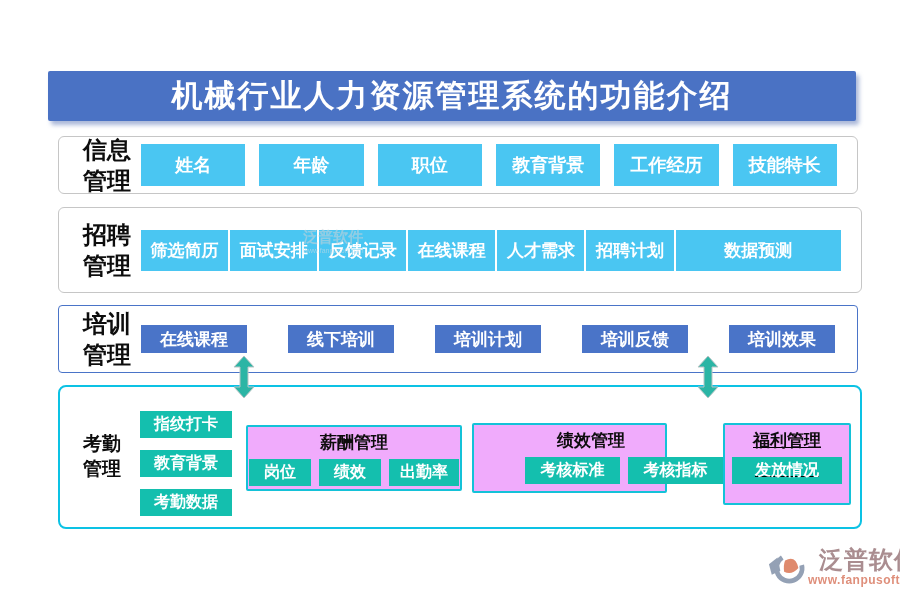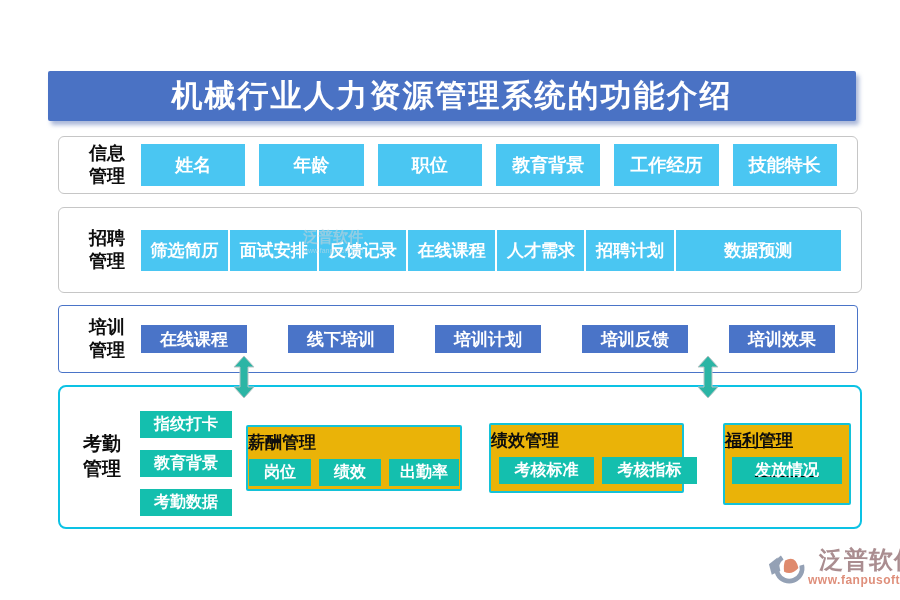--- a/index.html
+++ b/index.html
@@ -17,21 +17,21 @@
   
   .panel{
     position:absolute;background:#fff;border:1px solid #c6c6c6;border-radius:6px;
     box-sizing:border-box;display:flex;align-items:center;
   }
   #panel-info{left:58px;top:136px;width:800px;height:58px;}
   #panel-recruit{left:58px;top:207px;width:804px;height:86px;}
   #panel-training{left:58px;top:305px;width:800px;height:68px;border-color:#4a74c8;border-radius:4px;}
   #panel-attendance{left:58px;top:385px;width:800px;height:140px;border:2px solid #0cc2e4;border-radius:8px;position:absolute;}
   .row-label{
-    margin-left:24px;width:48px;text-align:center;font-weight:bold;font-size:18px;
+    margin-left:24px;width:48px;text-align:right;font-weight:bold;font-size:24px;
     color:#0d0d0d;line-height:1.3;white-space:pre-line;flex:none;
   }
   .btn-strip{flex:1;display:flex;align-items:center;margin:0 20px 0 10px;border-radius:15px;}
   
   .btn{color:#fff;font-weight:bold;display:flex;align-items:center;justify-content:center;flex:1;}
   .btn-sky{background:#4ac6f2;height:42px;font-size:18px;}
   #panel-info .btn-strip{gap:14px;}
   #panel-recruit .btn-sky{height:41px;font-size:17px;}
   #panel-recruit .btn-strip{gap:2px;}
   .btn-wide{flex:1.9;}
@@ -44,25 +44,25 @@
   #arrow-2{left:697px;top:355px;}
   
   .att-label{
     position:absolute;left:12px;top:50%;transform:translateY(-50%);
     width:60px;text-align:center;font-weight:bold;font-size:19px;color:#0d0d0d;
     line-height:1.3;white-space:pre-line;
   }
   .stack-btn{position:absolute;left:80px;width:92px;}
   #stack-0{top:24px;} #stack-1{top:63px;} #stack-2{top:102px;}
   .sub-box{
-    position:absolute;background:#eab308;border:2px solid #14c2d8;border-radius:2px;
-    box-sizing:border-box;display:flex;flex-direction:column;align-items:flex-start;
+    position:absolute;background:#f0abfc;border:2px solid #14c2d8;border-radius:2px;
+    box-sizing:border-box;display:flex;flex-direction:column;align-items:center;
   }
   #box-salary{left:186px;top:38px;width:216px;height:66px;}
-  #box-perf{left:429px;top:36px;width:195px;height:70px;}
+  #box-perf{left:412px;top:36px;width:195px;height:70px;padding-left:43px;}
   #box-welfare{left:663px;top:36px;width:128px;height:82px;text-decoration:underline;}
   .sub-title{font-weight:bold;font-size:17px;color:#0d0d0d;margin-top:4px;}
   .sub-btn-row{display:flex;gap:8px;margin-top:5px;width:100%;justify-content:center;box-sizing:border-box;padding:0 8px;}
   #box-salary .btn-teal{width:62px;}
   #box-salary .btn-teal.big{width:70px;}
   #box-perf .sub-btn-row{justify-content:space-between;}
   #box-perf .btn-teal{width:95px;}
   #box-welfare .btn-teal{width:110px;}
   
   .watermark{position:absolute;left:303px;top:228px;z-index:5;opacity:.55;text-align:center;pointer-events:none;}

